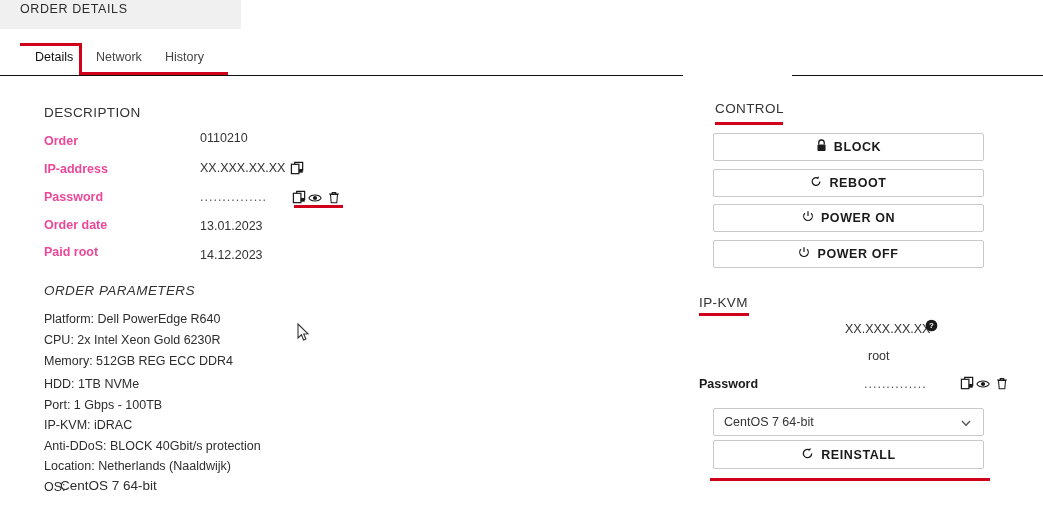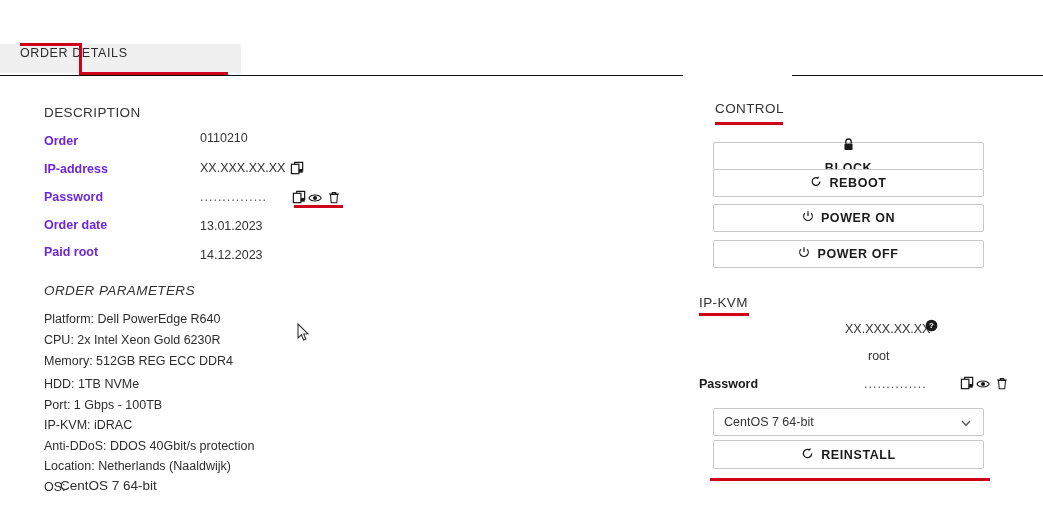--- a/index.html
+++ b/index.html
@@ -24,21 +24,20 @@
 
   
   .header-tab {
     position: absolute;
     left: 0;
     top: 0;
     width: 241px;
     height: 29px;
     background: #f0f0f0;
     box-sizing: border-box;
-    margin-top: 44px;
   }
   .header-tab-label {
     position: absolute;
     left: 20px;
     top: 2px;
     font-size: 12.5px;
     letter-spacing: 0.6px;
     color: #2b2b2b;
   }
 
@@ -92,21 +91,21 @@
   .desc-title { left: 44px; top: 105px; }
   .params-title { left: 44px; top: 283px; font-style: italic; }
   .control-title { left: 715px; top: 101px; }
   .ipkvm-title { left: 699px; top: 295px; }
 
   .kv-label {
     position: absolute;
     left: 44px;
     font-size: 12.5px;
     font-weight: bold;
-    color: #6d28d9;
+    color: #ec4899;
   }
   .kv-value {
     position: absolute;
     left: 200px;
     font-size: 12.5px;
     color: #333;
   }
   .row-order-l   { top: 134px; }
   .row-order-v   { top: 131px; }
   .row-ip-l      { top: 162px; }
@@ -163,21 +162,21 @@
     font-weight: bold;
     letter-spacing: 0.6px;
     color: #1a1a1a;
     display: flex;
     align-items: center;
     justify-content: center;
     gap: 7px;
     cursor: pointer;
     box-sizing: border-box;
   }
-  .ctl-0 { top: 142px; flex-direction: column; }
+  .ctl-0 { top: 133px; }
   .ctl-1 { top: 169px; }
   .ctl-2 { top: 204px; }
   .ctl-3 { top: 240px; }
 
   .reinstall-btn {
     position: absolute;
     left: 713px;
     top: 440px;
     width: 271px;
     height: 29px;
@@ -267,20 +266,25 @@
 </style>
 </head>
 <body>
 
 <div class="page">
 
   <div class="header-tab">
     <div class="header-tab-label">ORDER DETAILS</div>
   </div>
 
+  <div class="tabbar">
+    <div class="tab active tab-details">Details</div>
+    <div class="tab tab-network">Network</div>
+    <div class="tab tab-history">History</div>
+  </div>
   <div class="tabline tabline-a"></div>
   <div class="tabline tabline-b"></div>
 
   <div class="ann ann-h" style="left:20px; top:43px; width:62px;"></div>
   <div class="ann ann-v" style="left:79px; top:43px; height:32px;"></div>
   <div class="ann ann-h" style="left:79px; top:72px; width:149px;"></div>
   <div class="ann ann-h" style="left:294px; top:205px; width:49px;"></div>
   <div class="ann ann-h" style="left:715px; top:122px; width:68px;"></div>
   <div class="ann ann-h" style="left:699px; top:313px; width:50px;"></div>
   <div class="ann ann-h" style="left:710px; top:478px; width:280px;"></div>
@@ -329,21 +333,21 @@
   <div class="kv-label row-paid-l">Paid root</div>
   <div class="kv-value row-paid-v">14.12.2023</div>
 
   <div class="section-title params-title">ORDER PARAMETERS</div>
   <div class="param p0">Platform: Dell PowerEdge R640</div>
   <div class="param p1">CPU: 2x Intel Xeon Gold 6230R</div>
   <div class="param p2">Memory: 512GB REG ECC DDR4</div>
   <div class="param p3">HDD: 1TB NVMe</div>
   <div class="param p4">Port: 1 Gbps - 100TB</div>
   <div class="param p5">IP-KVM: iDRAC</div>
-  <div class="param p6">Anti-DDoS: DDOS 40Gbit/s protection</div>
+  <div class="param p6">Anti-DDoS: BLOCK 40Gbit/s protection</div>
   <div class="param p7">Location: Netherlands (Naaldwijk)</div>
   <div class="param p8">OS:</div>
   <div class="p8-os-value">CentOS 7 64-bit</div>
 
   <div class="section-title control-title">CONTROL</div>
 
   <div class="ctl-btn ctl-0">
     <span>
       <svg width="11" height="13" viewBox="0 0 12 14">
         <path d="M3 6 V4 a3 3 0 0 1 6 0 V6" fill="none" stroke="#1a1a1a" stroke-width="1.4"></path>

